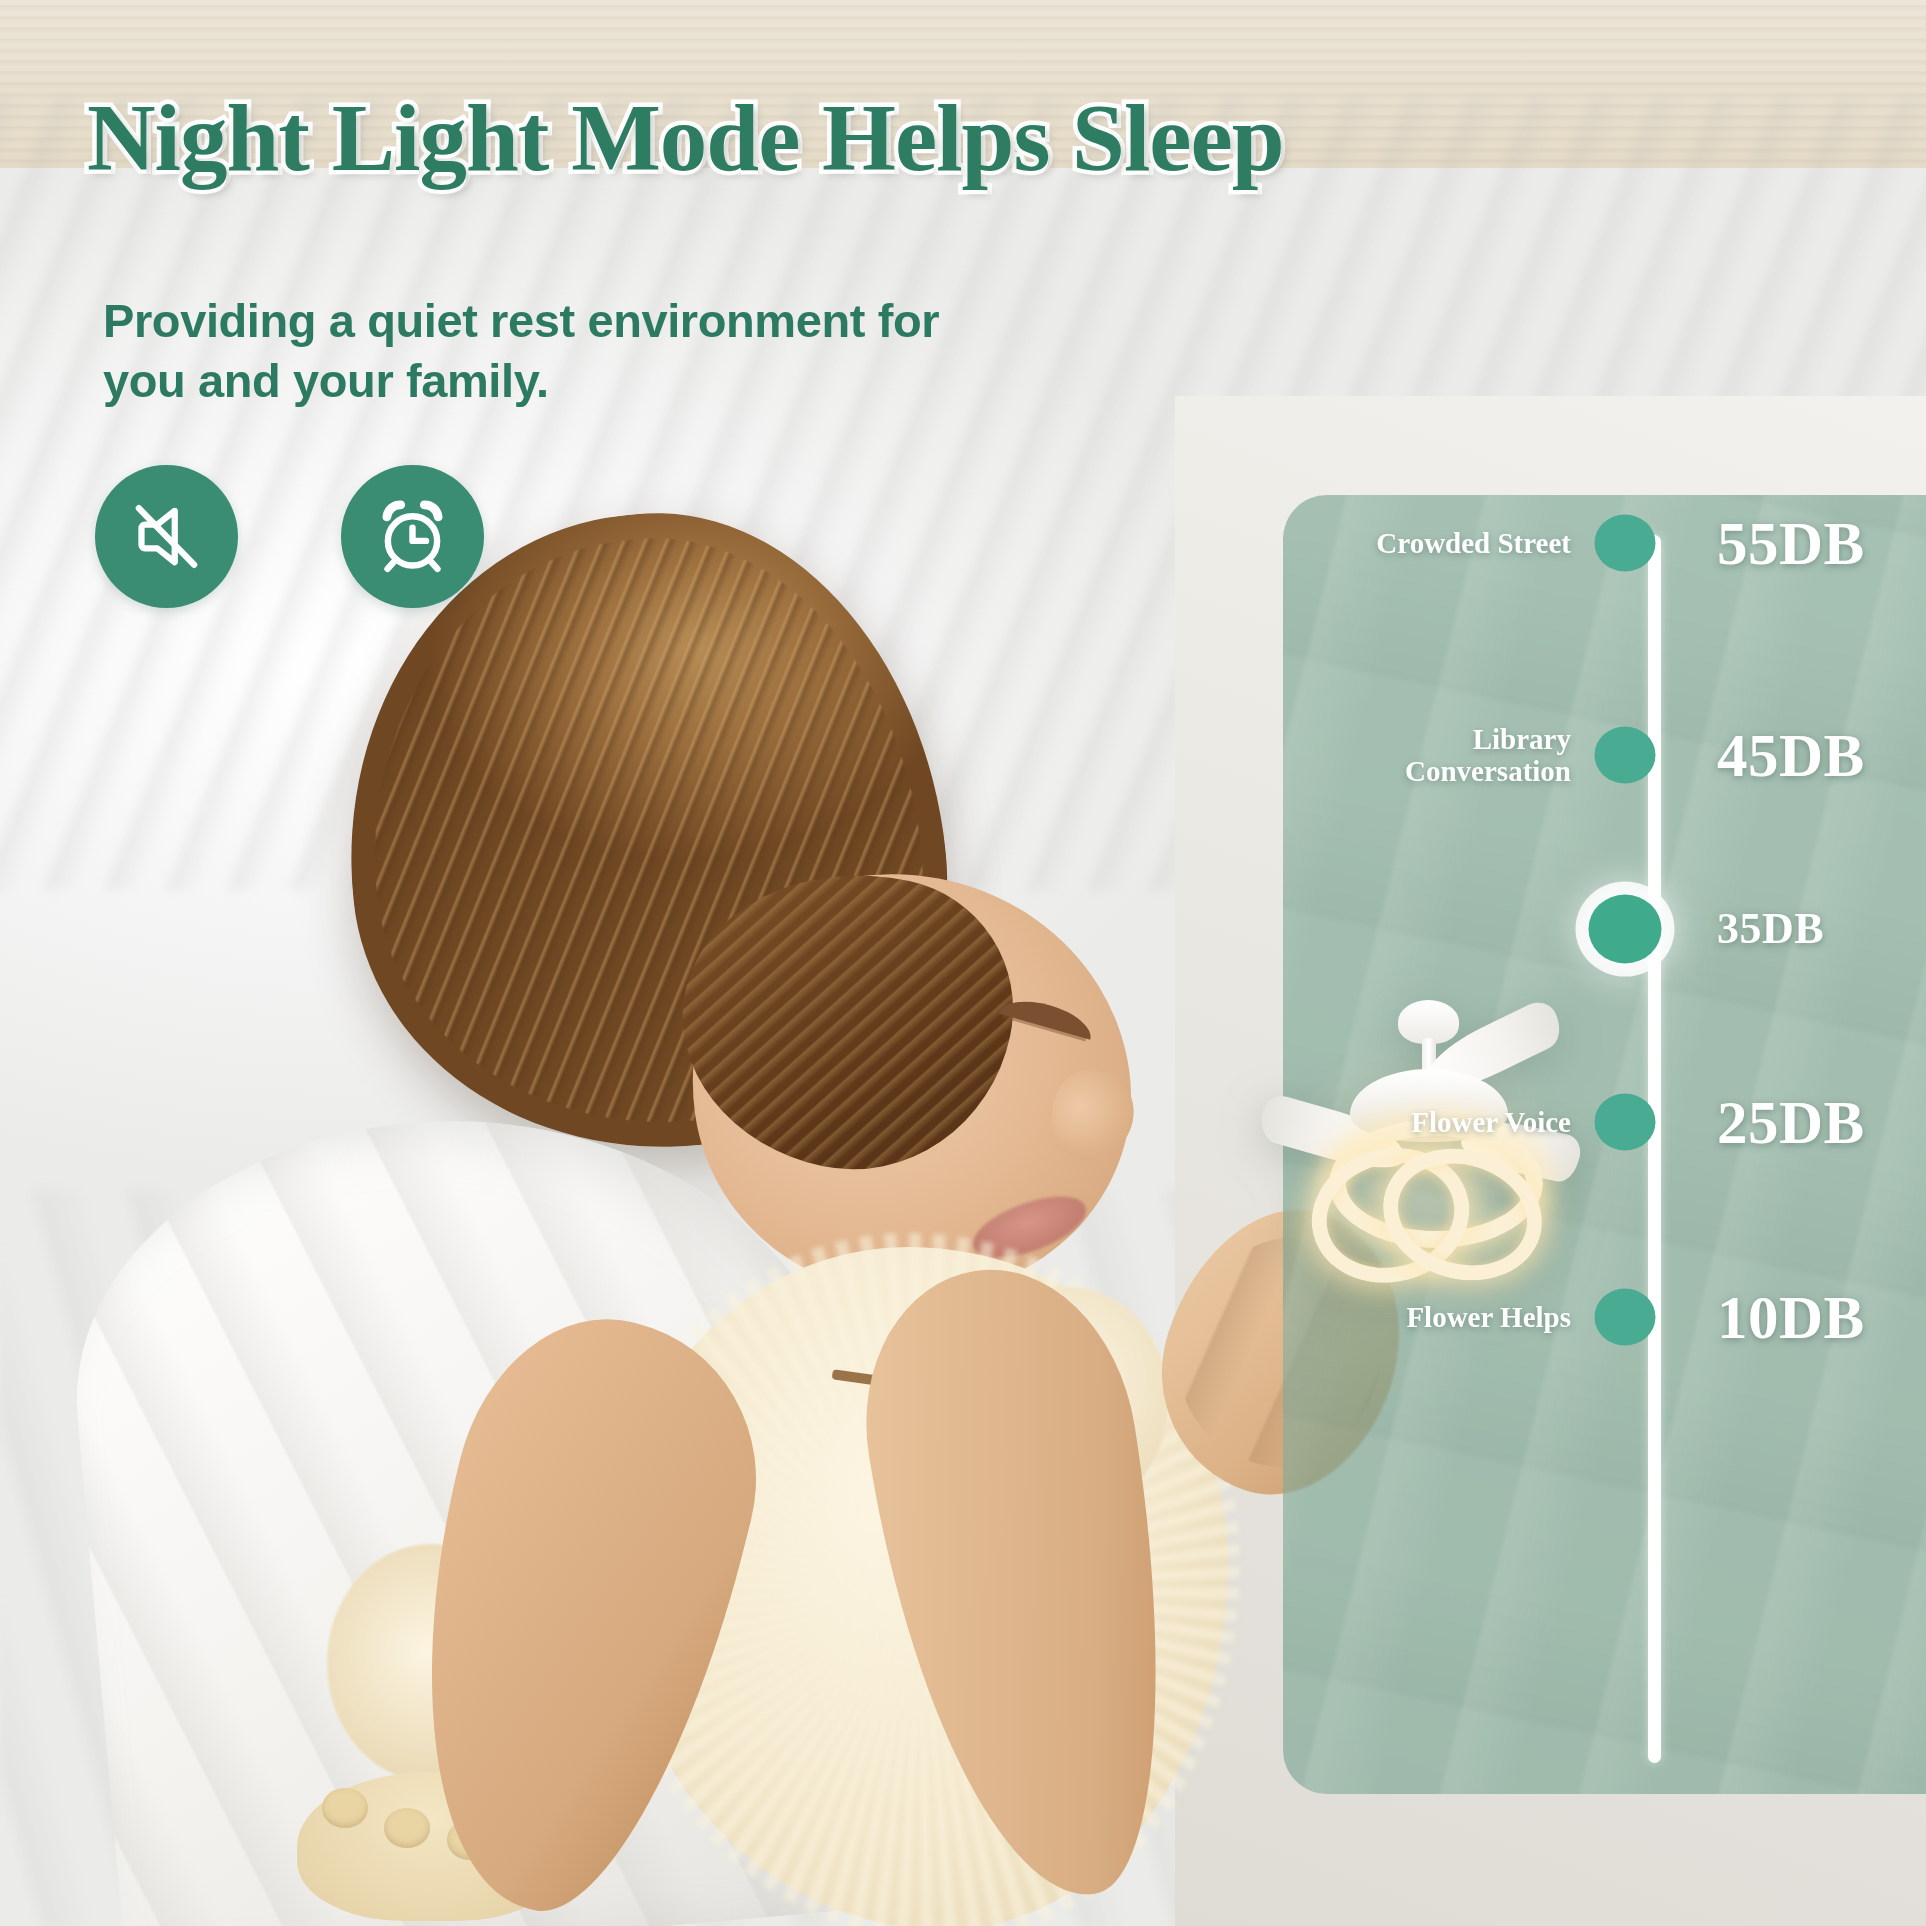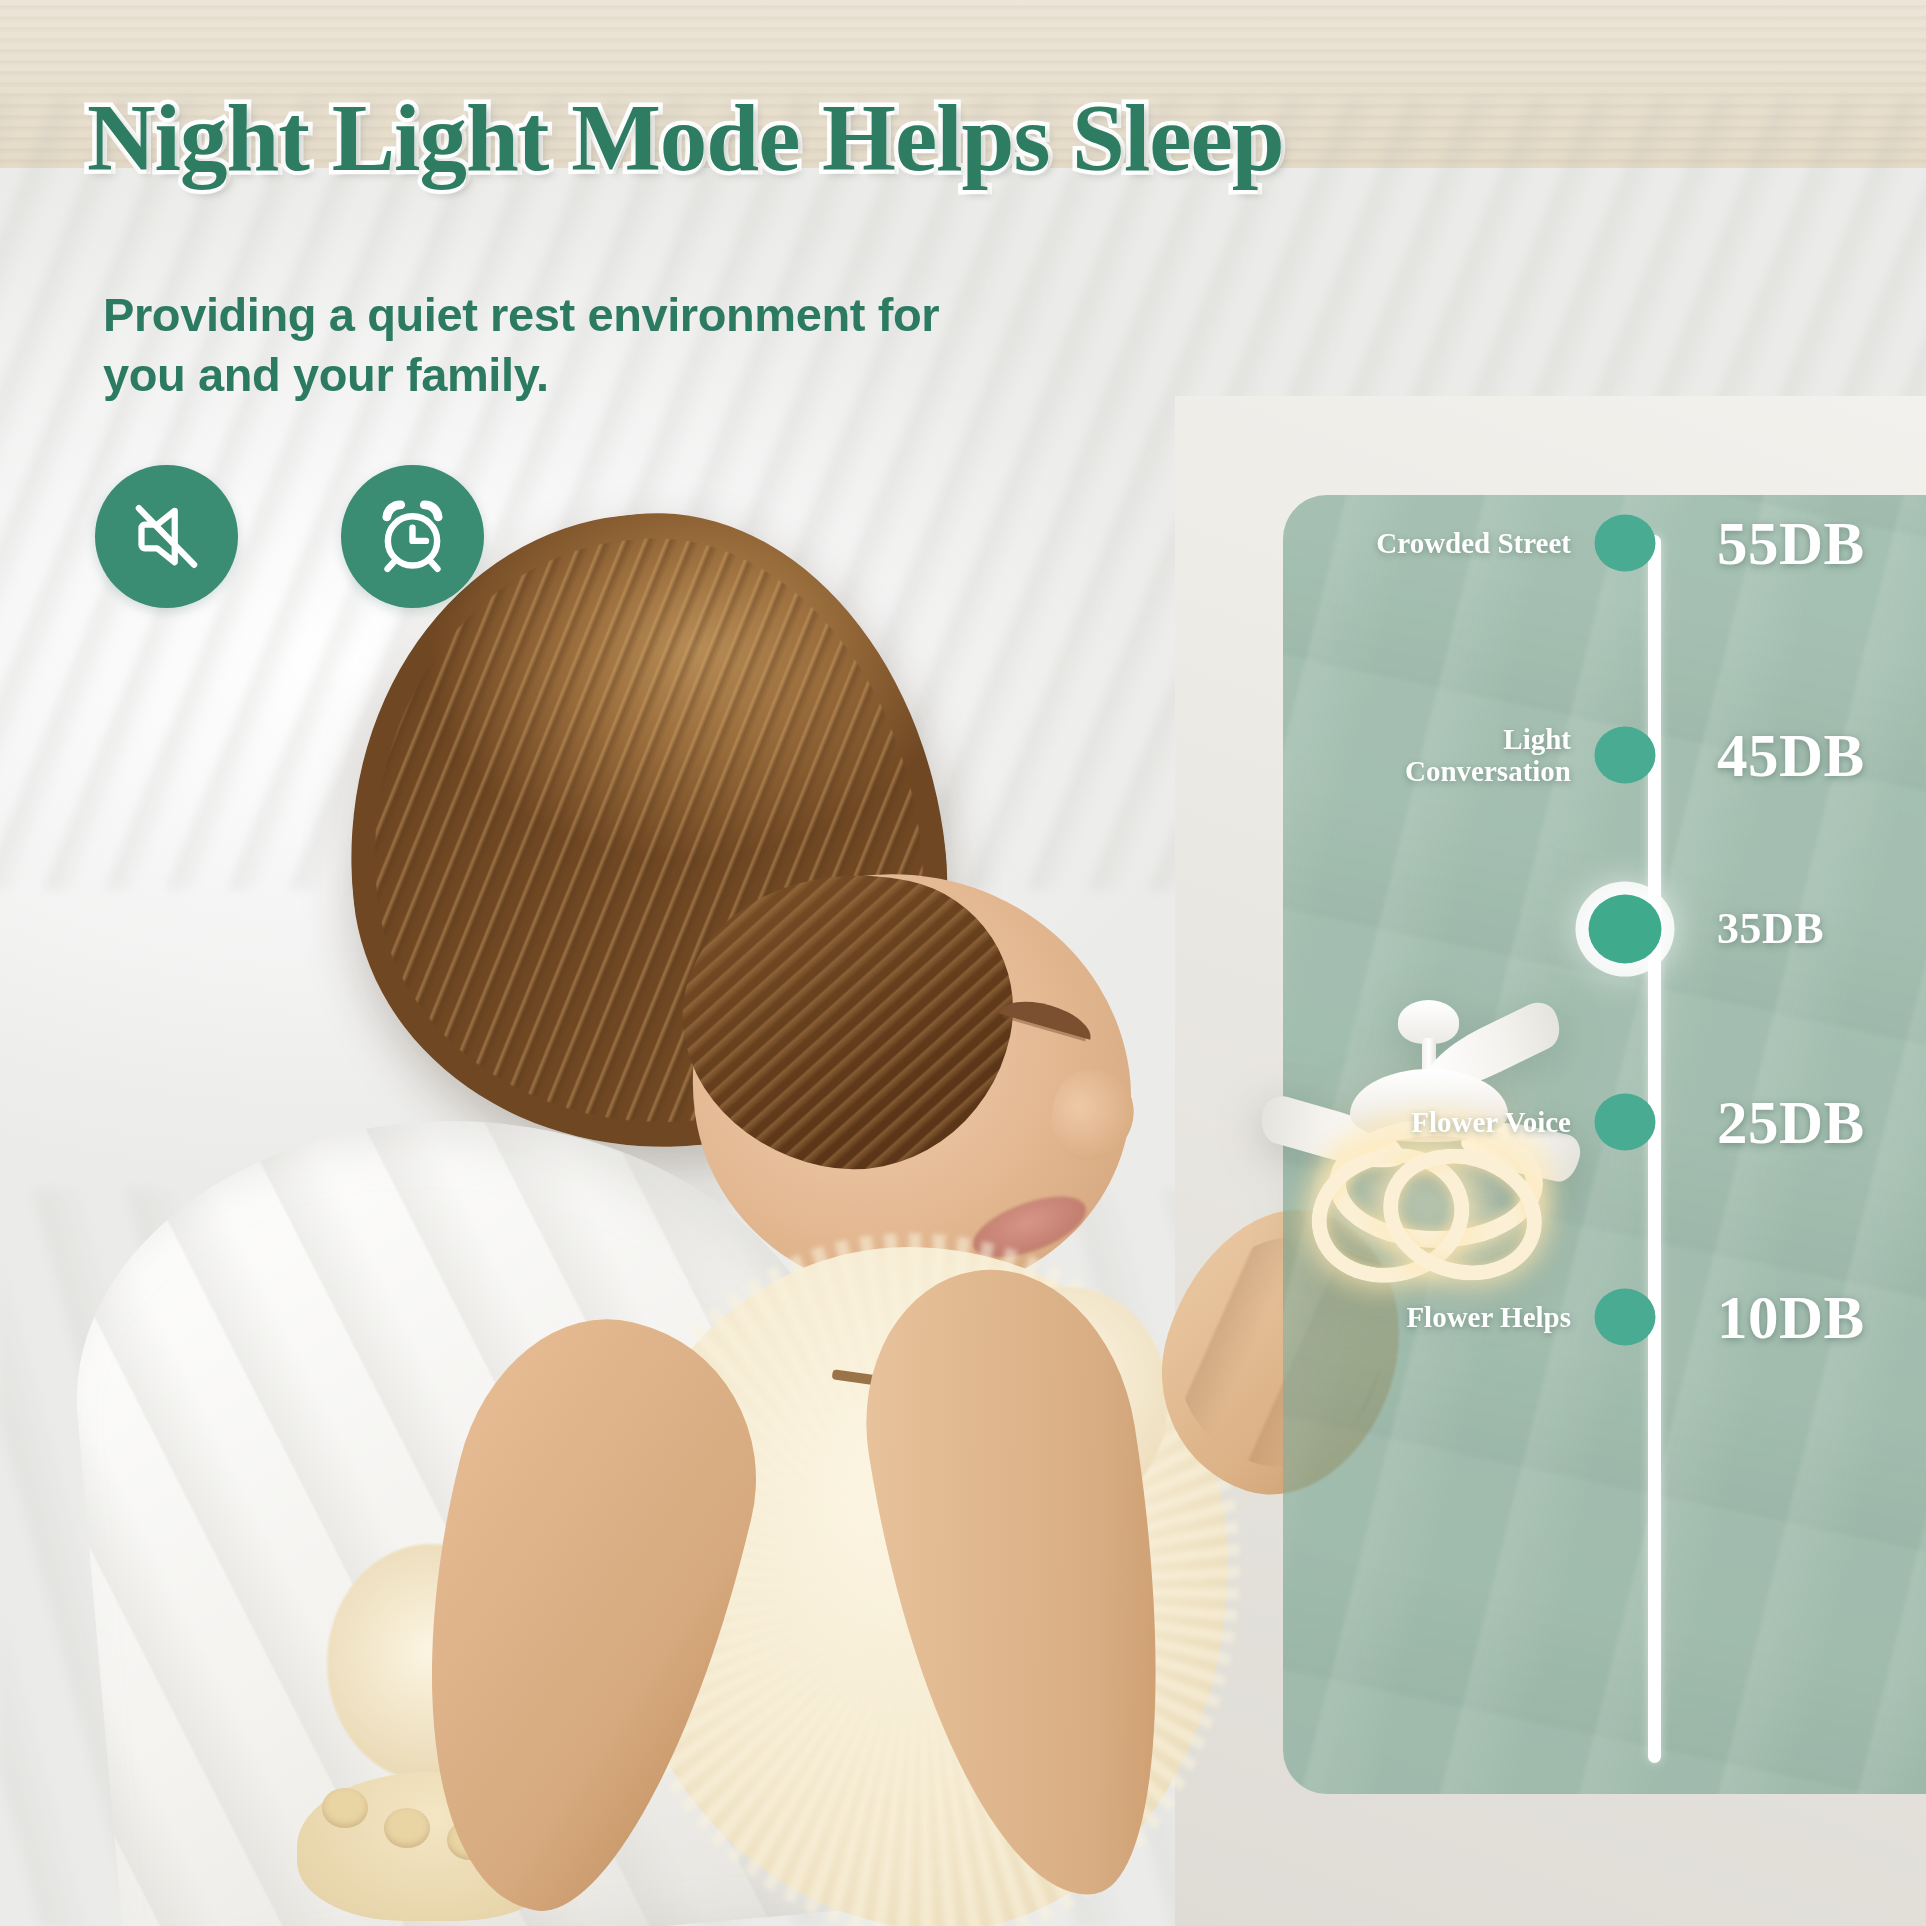--- a/index.html
+++ b/index.html
@@ -276,21 +276,21 @@
     color: #2e7d63;
     -webkit-text-stroke: 9px #ffffff;
     paint-order: stroke fill;
     text-shadow:
       0 4px 0 rgba(255,255,255,0.95),
       4px 5px 7px rgba(120,120,110,0.35);
     white-space: nowrap;
   }
   .subtitle {
     position: absolute;
-    left: 103px; top: 285px;
+    left: 103px; top: 291px;
     width: 891px;
     font-family: "Liberation Sans", sans-serif;
     font-weight: 700;
     font-size: 47px;
     line-height: 1.28;
     color: #2d7a62;
     letter-spacing: -0.4px;
   }
 
   
@@ -536,21 +536,21 @@
     <div class="ring r3"></div>
   </div>
 
   <div class="db-row" style="top:543px;">
     <div class="db-label">Crowded Street</div>
     <div class="db-dot"></div>
     <div class="db-value">55DB</div>
   </div>
 
   <div class="db-row" style="top:755px;">
-    <div class="db-label">Light
+    <div class="db-label">Library
 Conversation</div>
     <div class="db-dot"></div>
     <div class="db-value">45DB</div>
   </div>
 
   <div class="db-row active" style="top:929px;">
     <div class="db-label"></div>
     <div class="db-dot"></div>
     <div class="db-value">35DB</div>
   </div>

